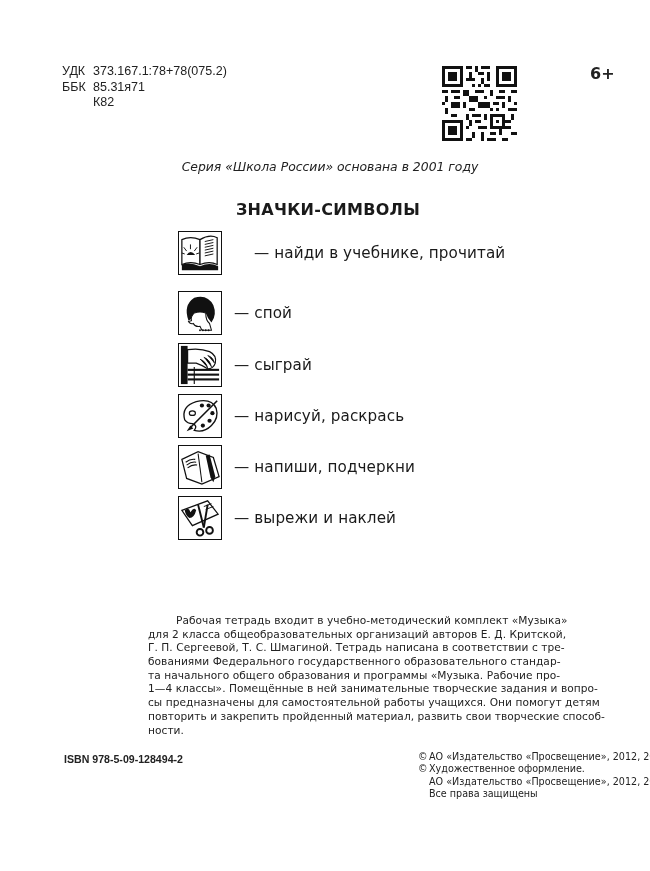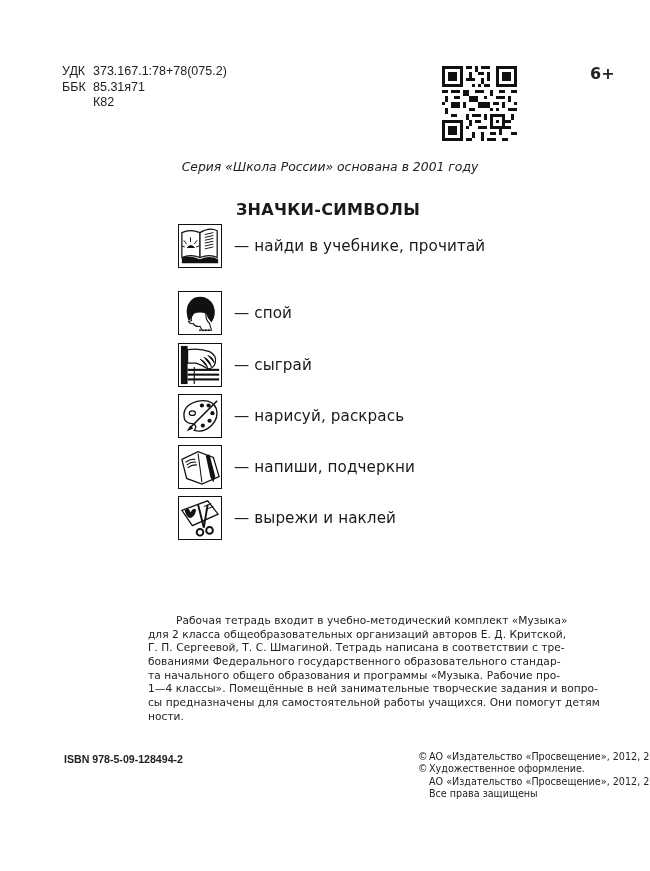--- a/index.html
+++ b/index.html
@@ -218,21 +218,21 @@
     </g>
   </svg>
 </div>
 
 <div class="abs age">6+</div>
 
 <div class="abs series">Серия «Школа России» основана в 2001 году</div>
 
 <div class="abs title">ЗНАЧКИ-СИМВОЛЫ</div>
 
-<div class="abs legend-row" style="top:223px;">
+<div class="abs legend-row" style="top:230px;gap:20px;">
   <div class="icon-box">
     <svg viewBox="0 0 44 44">
       <rect x="0" y="0" width="44" height="44" fill="#fff"></rect>
       <path d="M3 34 Q12 30 22 34 L22 8 Q12 4 3 8 Z" fill="#fff" stroke="#111" stroke-width="1.3"></path>
       <path d="M22 34 Q32 30 40 34 L40 6 Q32 2 22 8 Z" fill="#fff" stroke="#111" stroke-width="1.3"></path>
       <g stroke="#111" stroke-width="1">
           <line x1="27" y1="10" x2="36" y2="8"></line>
           <line x1="27" y1="13" x2="36" y2="11"></line>
           <line x1="27" y1="16" x2="36" y2="14"></line>
           <line x1="27" y1="19" x2="36" y2="17"></line>
@@ -348,20 +348,21 @@
 </div>
 
 <div class="abs para">
   <span class="line first">Рабочая тетрадь входит в учебно-методический комплект «Музыка»</span>
   <span class="line">для 2 класса общеобразовательных организаций авторов Е. Д. Критской,</span>
   <span class="line">Г. П. Сергеевой, Т. С. Шмагиной. Тетрадь написана в соответствии с тре-</span>
   <span class="line">бованиями Федерального государственного образовательного стандар-</span>
   <span class="line">та начального общего образования и программы «Музыка. Рабочие про-</span>
   <span class="line">1—4 классы». Помещённые в ней занимательные творческие задания и вопро-</span>
   <span class="line">сы предназначены для самостоятельной работы учащихся. Они помогут детям</span>
+  <span class="line">повторить и закрепить пройденный материал, развить свои творческие способ-</span>
   <span class="line last">ности.</span>
 </div>
 
 <div class="abs isbn">ISBN  978-5-09-128494-2</div>
 
 <div class="abs copyright">
   <div class="crow">
     <span class="sym">©</span>
     <span>АО «Издательство «Просвещение», 2012, 2023</span>
   </div>

